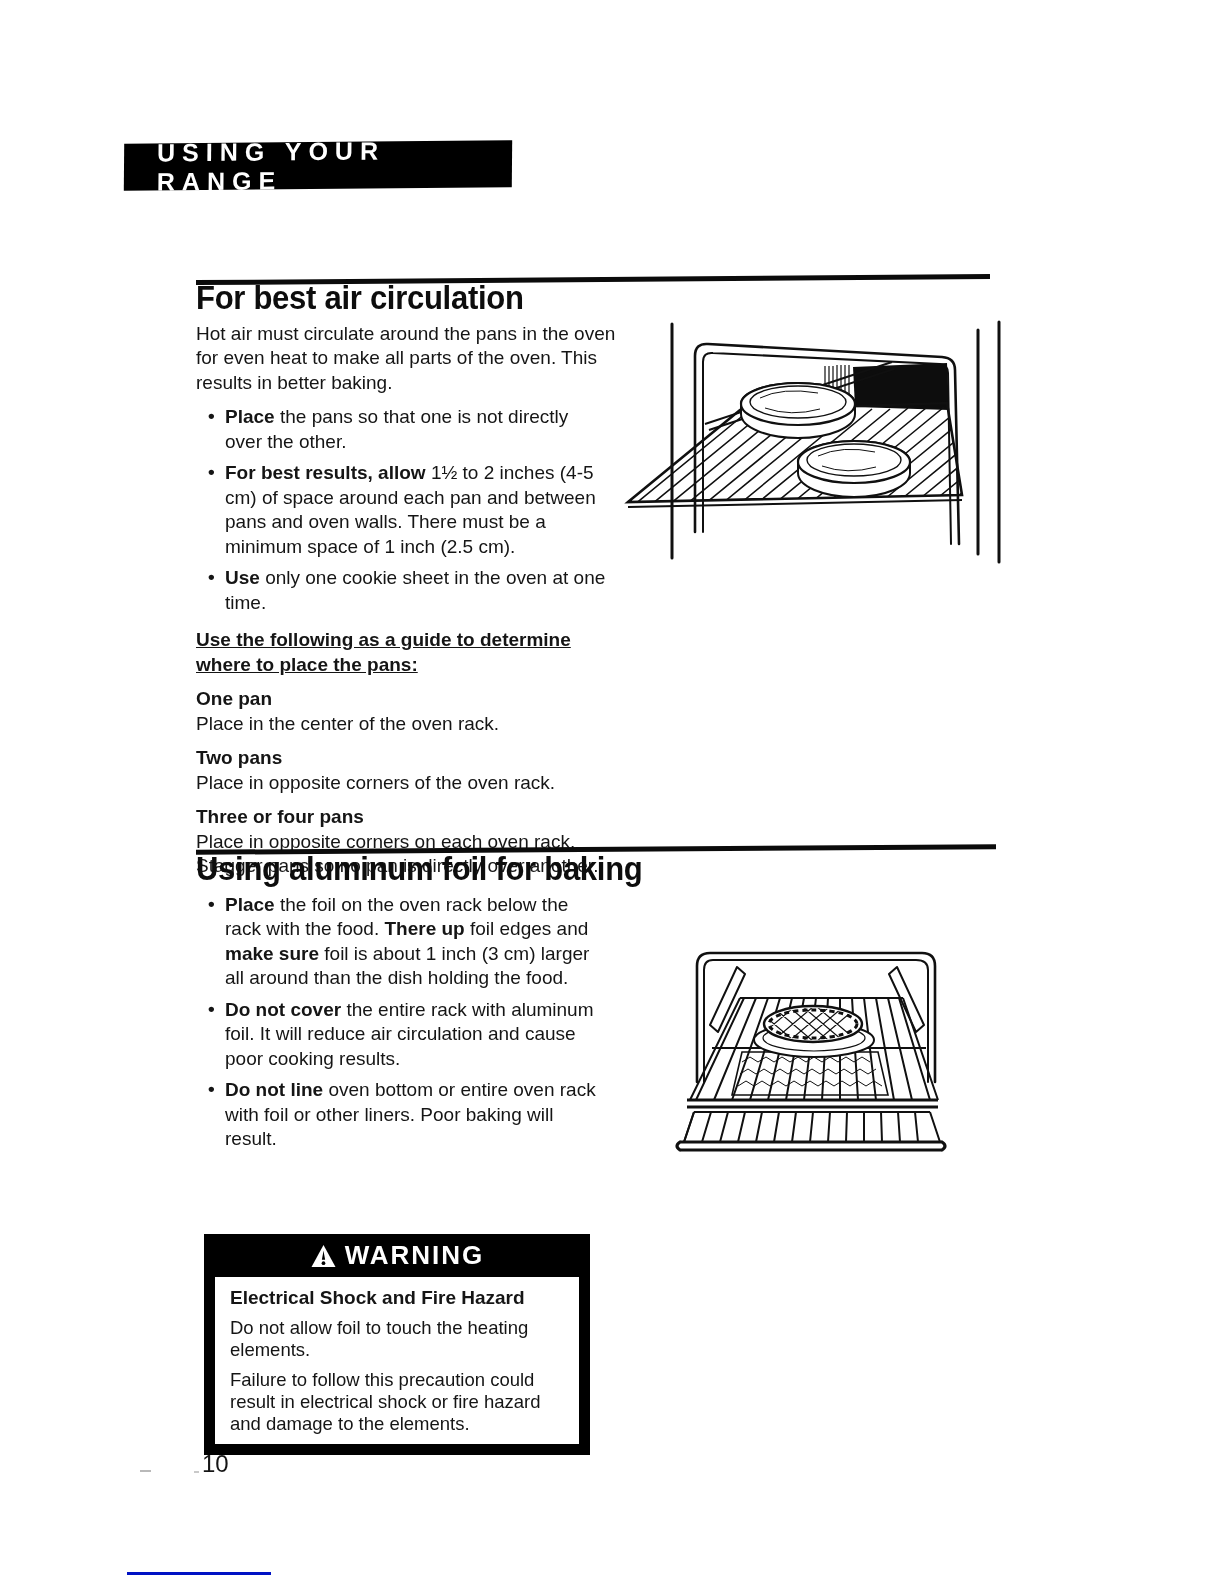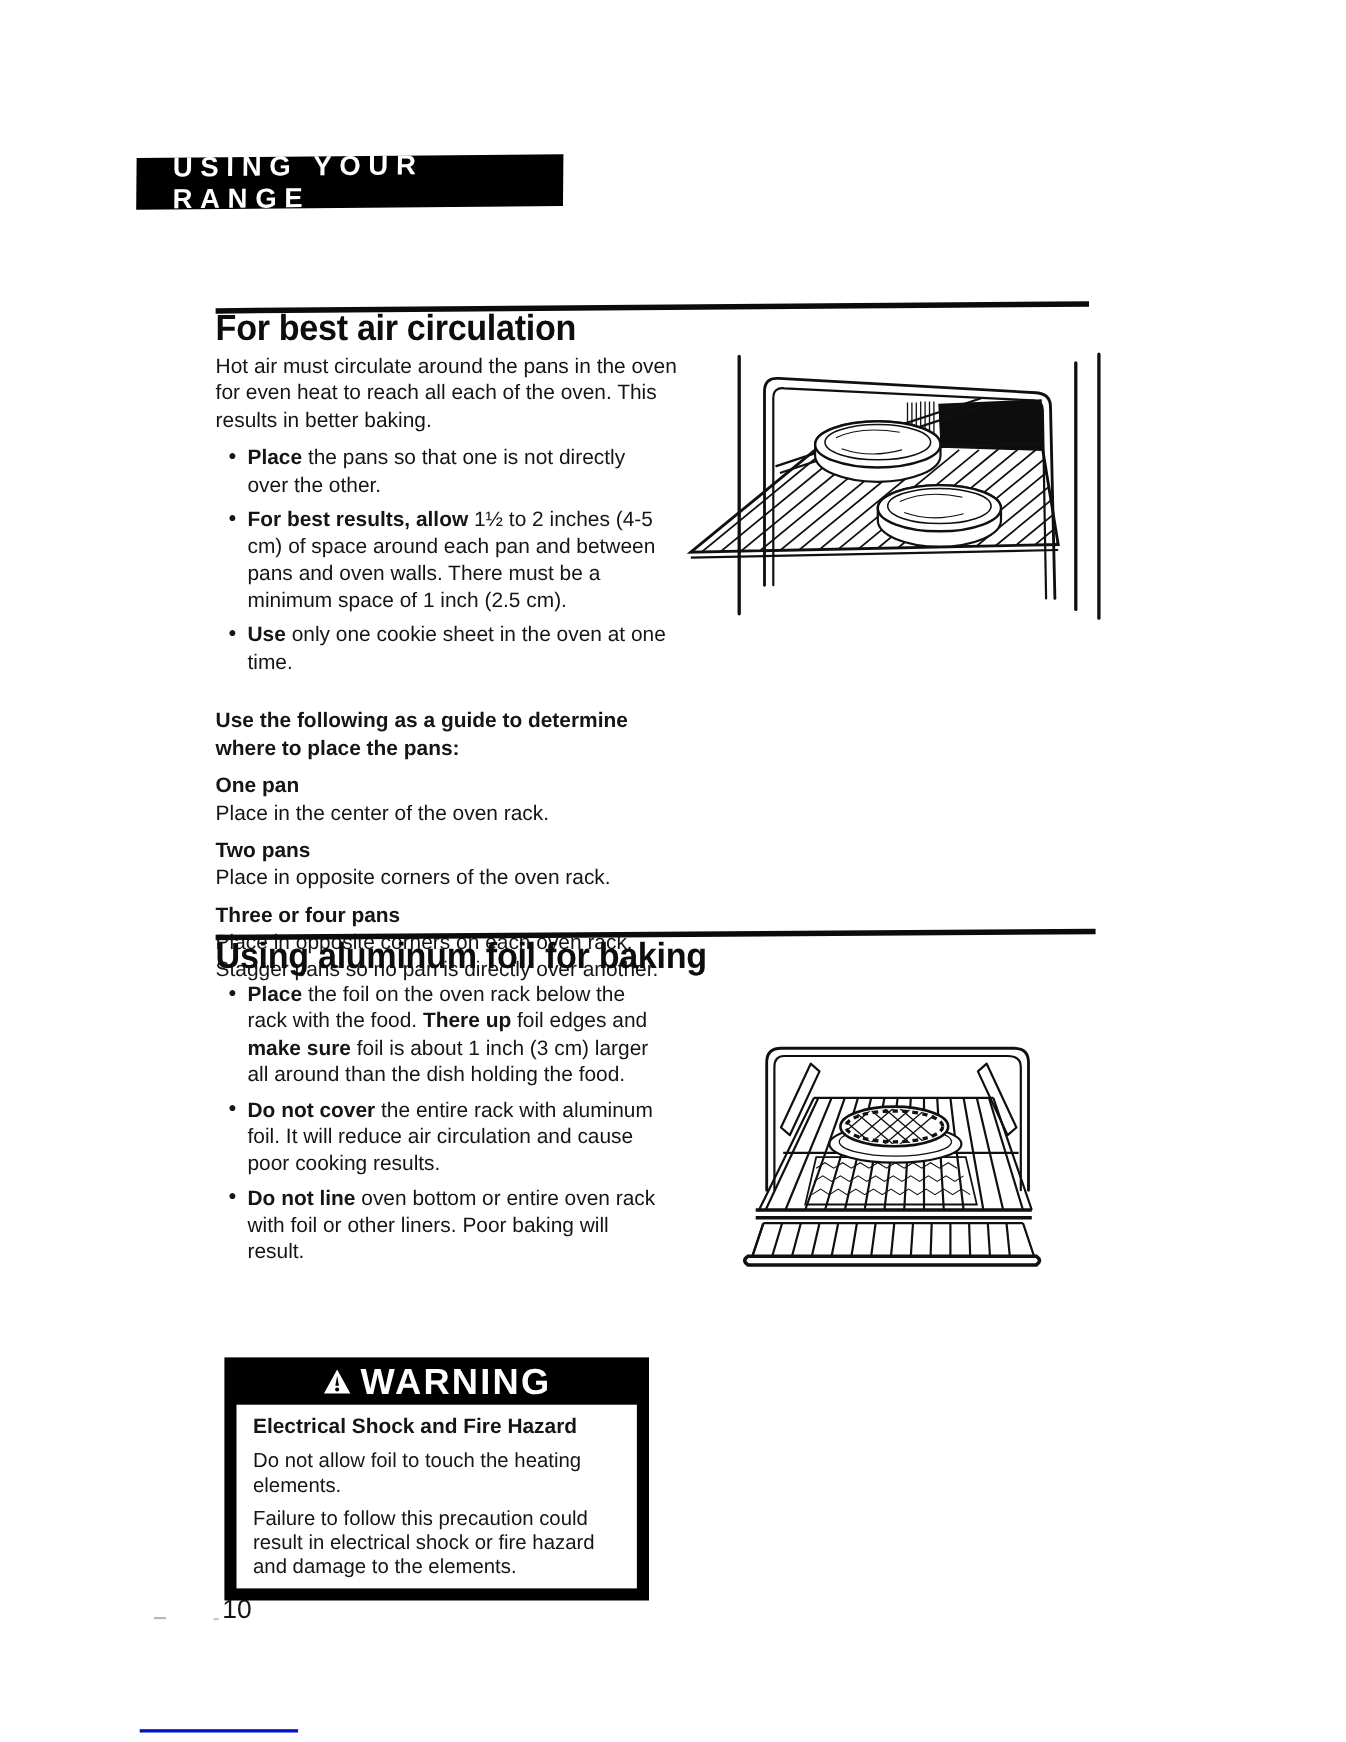--- a/index.html
+++ b/index.html
@@ -25,36 +25,36 @@
   #col-foil{left:196px;top:857px;}
   h1{
     font-size:33px;margin:0 0 11px;font-weight:bold;letter-spacing:-0.3px;
     transform:scaleX(0.94);transform-origin:0 50%;white-space:nowrap;color:#0d0d0d;
   }
   p{margin:0 0 10px;}
   ul{list-style:none;margin:2px 12px 8px;padding:0;}
   li{position:relative;padding-left:17px;margin-bottom:7px;}
   li::before{content:"•";position:absolute;left:0;top:-1px;font-weight:bold;}
   .b{font-weight:bold;}
-  .guide-head{font-weight:bold;margin:29px 0 10px;}
+  .guide-head{font-weight:bold;margin:13px 0 10px;text-decoration:underline;}
   .guide-item{margin-bottom:10px;}
   .guide-label{font-weight:bold;}
   .lead{font-weight:bold;width:384px;margin-bottom:11px;}
   
   .illus{position:absolute;}
   #illus1{left:610px;top:312px;}
   #illus2{left:650px;top:930px;}
   
   .warning{
     position:absolute;left:204px;top:1234px;width:386px;box-sizing:border-box;
     background:#000;padding:0 11px 11px;
   }
   .warn-band{
     height:43px;display:flex;align-items:center;justify-content:center;gap:8px;
-    color:#fff;font-weight:bold;font-size:33px;letter-spacing:2px;
+    color:#fff;font-weight:bold;font-size:26px;letter-spacing:2px;
   }
   .warn-inner{background:#fff;padding:8px 15px 9px;font-size:18.5px;line-height:22px;}
   .warn-title{font-weight:bold;text-align:left;font-size:19px;margin:2px 0 8px;}
   .warn-inner p{margin:0 0 8px;}
   .warn-inner p:last-child{margin-bottom:0;}
   
   .pagenum{position:absolute;left:202px;top:1450px;font-size:24px;}
   .blue-line{position:absolute;left:127px;top:1572px;width:144px;height:3px;background:#0012c4;}
   .mark1{position:absolute;left:140px;top:1470px;width:11px;height:2px;background:#b9b9b9;}
   .mark2{position:absolute;left:194px;top:1471px;width:5px;height:2px;background:#c9c9c9;}
@@ -64,21 +64,21 @@
 <body>
 
 <div class="badge">
   <span>USING YOUR RANGE</span>
 </div>
 
 <div class="rule" id="rule1"></div>
 
 <div class="col" id="col-air">
   <h1>For best air circulation</h1>
-  <p>Hot air must circulate around the pans in the oven for even heat to reach all each of the oven. This results in better baking.</p>
+  <p>Hot air must circulate around the pans in the oven for even heat to make all parts of the oven. This results in better baking.</p>
   <ul>
     <li><span class="b">Place</span><span> the pans so that one is not directly over the other.</span></li>
     <li><span class="b">For best results, allow</span><span> 1½ to 2 inches (4-5 cm) of space around each pan and between pans and oven walls. There must be a minimum space of 1 inch (2.5 cm).</span></li>
     <li><span class="b">Use</span><span> only one cookie sheet in the oven at one time.</span></li>
   </ul>
   <div class="guide-head">Use the following as a guide to determine where to place the pans:</div>
   <div class="guide-item">
     <div class="guide-label">One pan</div>
     <div>Place in the center of the oven rack.</div>
   </div>

